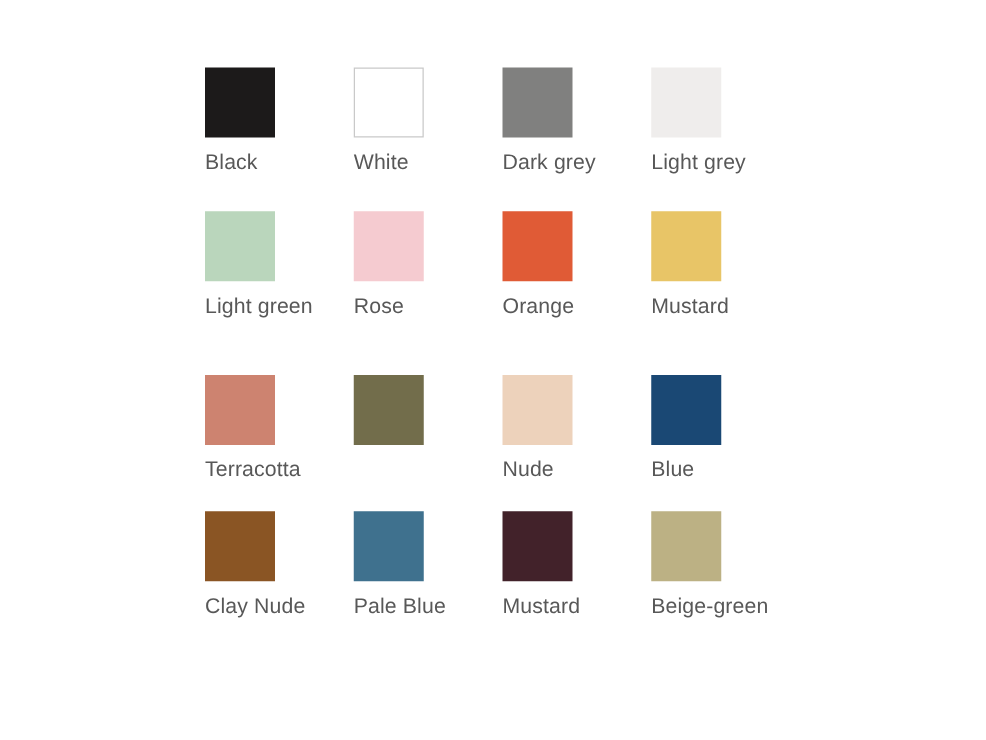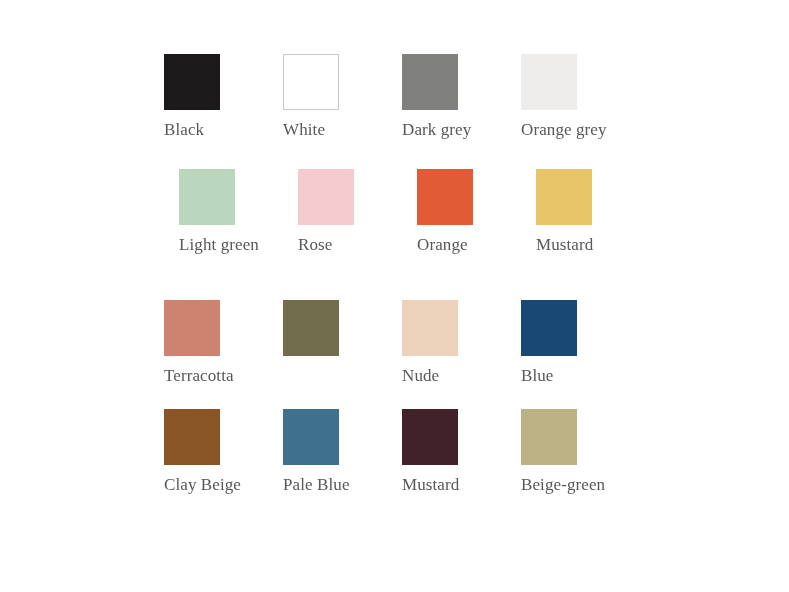--- a/index.html
+++ b/index.html
@@ -43,50 +43,49 @@
   }
 
   .swatch-label {
     margin-top: 9px;
     font-size: 17px;
     line-height: 22px;
     color: #585858;
     letter-spacing: 0.1px;
     width: 112px;
     word-wrap: break-word;
-    font-family: Liberation Serif, serif;
   }
 
   
   .row-1 .swatch-label { min-height: 22px; }
   .row-2 .swatch-label { min-height: 44px; }
   .row-3 .swatch-label { min-height: 22px; }
   .row-4 .swatch-label { min-height: 22px; }
 
-  .row-2 { margin-top: 6px; margin-left: 15px; }
+  .row-2 { margin-top: 6px; }
 </style>
 </head>
 <body style="background: rgb(255, 255, 255);">
 
 <div class="palette">
     <div class="swatch-cell row-1">
       <div class="swatch-chip" style="background-color: rgb(28, 26, 26);"></div>
       <div class="swatch-label">Black</div>
     </div>
     <div class="swatch-cell row-1">
       <div class="swatch-chip bordered" style="background-color: rgb(255, 255, 255);"></div>
       <div class="swatch-label">White</div>
     </div>
     <div class="swatch-cell row-1">
       <div class="swatch-chip" style="background-color: rgb(128, 128, 127);"></div>
       <div class="swatch-label">Dark grey</div>
     </div>
     <div class="swatch-cell row-1">
       <div class="swatch-chip" style="background-color: rgb(239, 237, 236);"></div>
-      <div class="swatch-label">Orange grey</div>
+      <div class="swatch-label">Light grey</div>
     </div>
     <div class="swatch-cell row-2">
       <div class="swatch-chip" style="background-color: rgb(186, 214, 188);"></div>
       <div class="swatch-label">Light green</div>
     </div>
     <div class="swatch-cell row-2">
       <div class="swatch-chip" style="background-color: rgb(245, 203, 208);"></div>
       <div class="swatch-label">Rose</div>
     </div>
     <div class="swatch-cell row-2">
@@ -107,21 +106,21 @@
     <div class="swatch-cell row-3">
       <div class="swatch-chip" style="background-color: rgb(237, 210, 187);"></div>
       <div class="swatch-label">Nude</div>
     </div>
     <div class="swatch-cell row-3">
       <div class="swatch-chip" style="background-color: rgb(26, 72, 116);"></div>
       <div class="swatch-label">Blue</div>
     </div>
     <div class="swatch-cell row-4">
       <div class="swatch-chip" style="background-color: rgb(138, 85, 36);"></div>
-      <div class="swatch-label">Clay Beige</div>
+      <div class="swatch-label">Clay Nude</div>
     </div>
     <div class="swatch-cell row-4">
       <div class="swatch-chip" style="background-color: rgb(63, 113, 142);"></div>
       <div class="swatch-label">Pale Blue</div>
     </div>
     <div class="swatch-cell row-4">
       <div class="swatch-chip" style="background-color: rgb(66, 34, 42);"></div>
       <div class="swatch-label">Mustard</div>
     </div>
     <div class="swatch-cell row-4">

